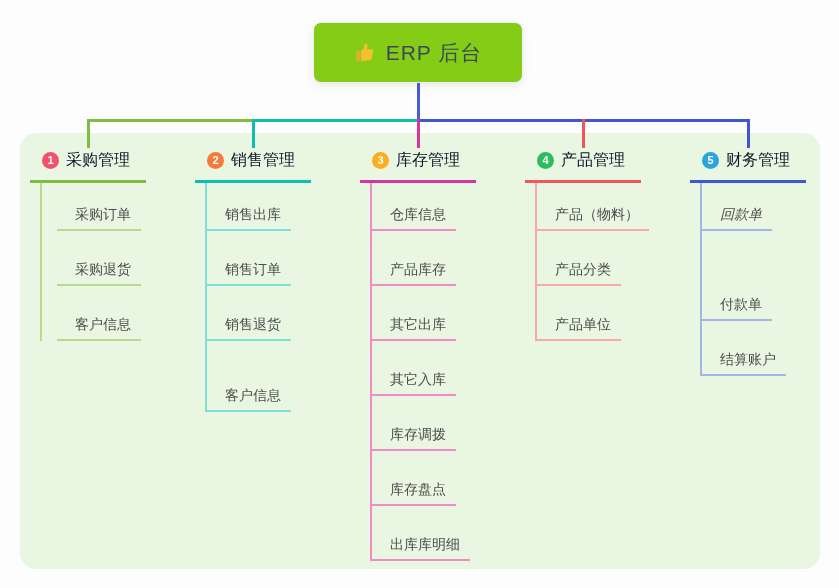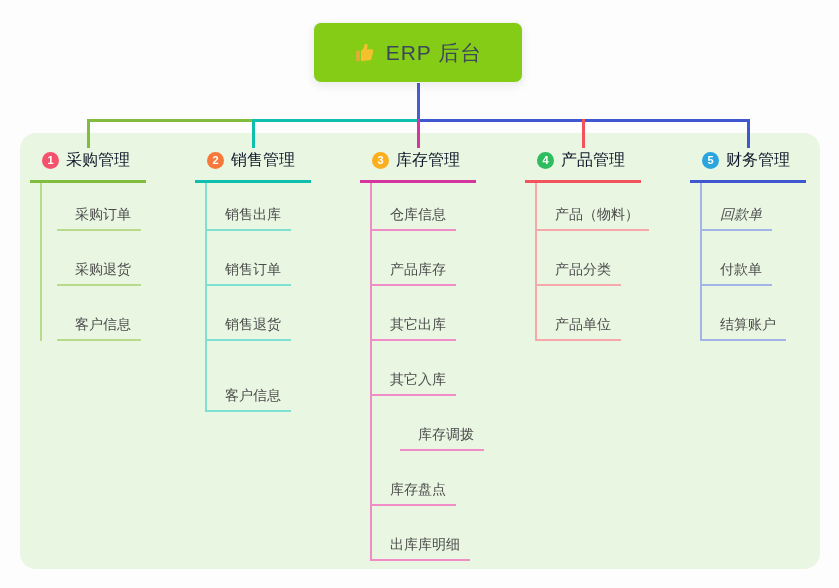--- a/index.html
+++ b/index.html
@@ -166,21 +166,21 @@
       <div class="column" style="left: 360px;">
         <div class="branch-header" style="border-bottom-color: rgb(213, 53, 158);">
           <span class="badge" style="background: rgb(251, 174, 30);">3</span>
           <span class="branch-title">库存管理</span>
         </div>
         <ul class="children" style="border-left-color: rgb(240, 140, 198);">
           <li style="border-bottom-color: rgb(240, 140, 198);">仓库信息</li>
           <li style="border-bottom-color: rgb(240, 140, 198);">产品库存</li>
           <li style="border-bottom-color: rgb(240, 140, 198);">其它出库</li>
           <li style="border-bottom-color: rgb(240, 140, 198);">其它入库</li>
-          <li style="border-bottom-color: rgb(240, 140, 198); margin-left: 28px;">库存调拨</li>
+          <li style="border-bottom-color: rgb(240, 140, 198);">库存调拨</li>
           <li style="border-bottom-color: rgb(240, 140, 198);">库存盘点</li>
           <li style="border-bottom-color: rgb(240, 140, 198);">出库库明细</li>
         </ul>
       </div>
       <div class="column" style="left: 525px;">
         <div class="branch-header" style="border-bottom-color: rgb(242, 84, 93);">
           <span class="badge" style="background: rgb(45, 189, 94);">4</span>
           <span class="branch-title">产品管理</span>
         </div>
         <ul class="children" style="border-left-color: rgb(247, 168, 171);">
@@ -189,18 +189,18 @@
           <li style="border-bottom-color: rgb(247, 168, 171);">产品单位</li>
         </ul>
       </div>
       <div class="column" style="left: 690px;">
         <div class="branch-header" style="border-bottom-color: rgb(65, 87, 208);">
           <span class="badge" style="background: rgb(42, 165, 222);">5</span>
           <span class="branch-title">财务管理</span>
         </div>
         <ul class="children" style="border-left-color: rgb(162, 181, 232);">
           <li style="border-bottom-color: rgb(162, 181, 232); font-style: italic;">回款单</li>
-          <li style="border-bottom-color: rgb(162, 181, 232);">付款单</li>
+          <li style="border-bottom-color: rgb(162, 181, 232); margin-top: 35px;">付款单</li>
           <li style="border-bottom-color: rgb(162, 181, 232); text-align: center;">结算账户</li>
         </ul>
       </div>
     </div>
 </div>
 
 </body></html>

